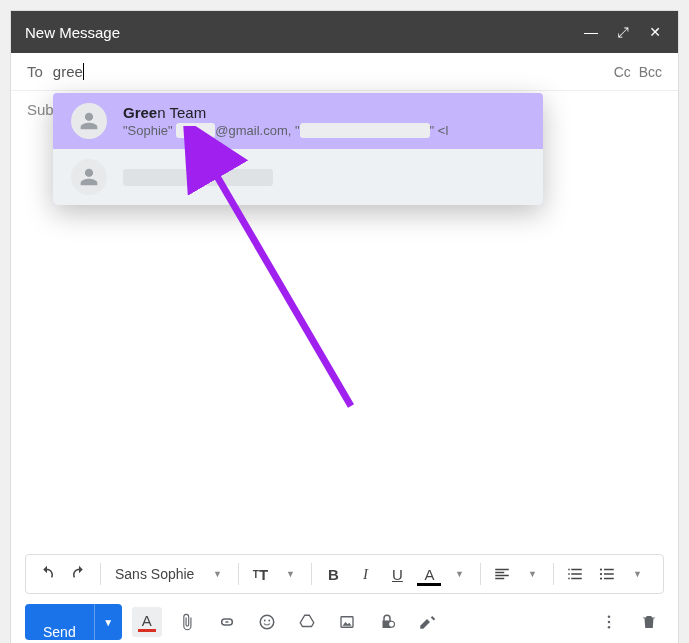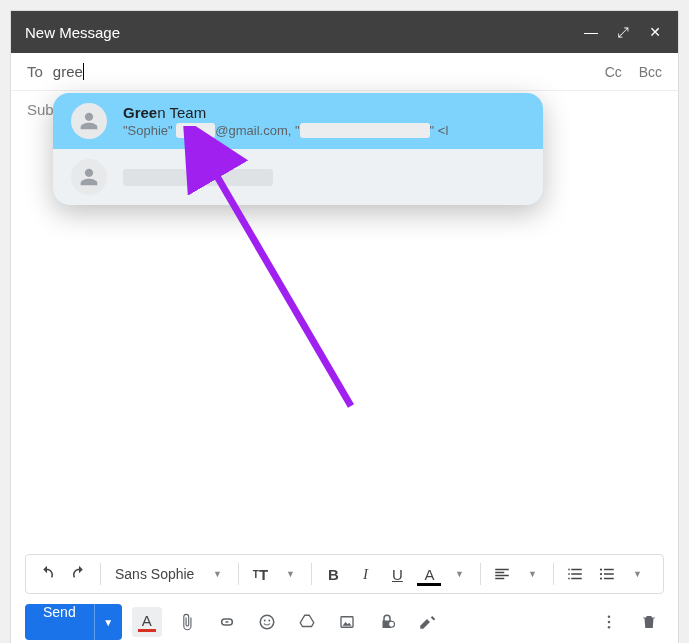--- a/index.html
+++ b/index.html
@@ -4,43 +4,43 @@
 <style>
 *{box-sizing:border-box;margin:0;padding:0;font-family:Arial,Helvetica,sans-serif}
 body{background:#f0f0f0;display:flex;justify-content:center;padding:10px}
 .window{width:689px;height:643px;background:#fff;border:1px solid #ddd;position:relative;overflow:hidden}
 .titlebar{height:42px;background:#404040;color:#fff;display:flex;align-items:center;padding:16px 14px;font-size:15px}
 .titlebar .spacer{flex:1}
 .titlebar .winicon{width:18px;display:flex;justify-content:center;margin-left:14px;cursor:pointer;font-size:14px}
 .field-row{display:flex;align-items:flex-end;padding:10px 16px;border-bottom:1px solid #eee;font-size:15px;color:#555}
 .field-row .label{margin-right:10px;color:#666}
 .ccbcc{color:#777;font-size:14px}
-.ccbcc span{margin-left:13px;cursor:pointer}
-.suggest{position:absolute;left:42px;top:82px;width:490px;background:#7dd3fc;border-radius:16px;box-shadow:0 8px 28px rgba(0,0,0,.25);overflow:hidden;z-index:5}
+.ccbcc span{margin-left:4px;cursor:pointer}
+.suggest{position:absolute;left:42px;top:82px;width:490px;background:#c4b5fd;border-radius:4px;box-shadow:0 8px 28px rgba(0,0,0,.25);overflow:hidden;z-index:5}
 .s-item{display:flex;align-items:center;padding:10px 18px;cursor:pointer}
 .s-item.alt{background:#eef1f3}
 .avatar{width:36px;height:36px;border-radius:50%;background:#e7e9eb;display:flex;align-items:center;justify-content:center;margin-right:16px}
 .avatar svg{width:20px;height:20px;fill:#9aa0a6}
 .s-text{flex:1;overflow:hidden}
 .s-name{font-size:15px;color:#202124}
 .s-name b{font-weight:700}
 .s-mail{font-size:13px;color:#5f6368;margin-top:2px;white-space:nowrap;overflow:hidden;text-overflow:ellipsis}
 .redact{display:inline-block;background:#ebedef;color:transparent;border-radius:3px;user-select:none}
 .body-area{position:absolute;top:150px;left:0;right:0;bottom:110px}
 .arrow{position:absolute;left:60px;top:115px;pointer-events:none;z-index:6}
 .toolbar{position:absolute;bottom:58px;left:14px;right:14px;height:40px;border:1px solid #ddd;border-radius:4px;display:flex;align-items:center;padding:0 6px;gap:2px;color:#444}
 .toolbar .tb{min-width:30px;height:30px;display:flex;align-items:center;justify-content:center;cursor:pointer;font-size:15px;color:#444;border-radius:3px}
 .toolbar .font{padding:0 8px;font-size:14px;white-space:nowrap}
 .toolbar .drop{font-size:9px;color:#888;margin-left:-2px}
 .toolbar .sep{width:1px;height:22px;background:#ddd;margin:0 4px}
 .tb svg{width:18px;height:18px;fill:#444}
 .underline-a{position:relative}
 .underline-a::after{content:"";position:absolute;left:3px;right:3px;bottom:3px;height:3px;background:#000}
 .bottombar{position:absolute;bottom:10px;left:14px;right:14px;height:40px;display:flex;align-items:center;gap:10px;color:#555}
-.sendbtn{height:36px;background:#1a73e8;color:#fff;border-radius:4px;display:flex;align-items:flex-start;overflow:hidden;cursor:pointer}
+.sendbtn{height:36px;background:#1a73e8;color:#fff;border-radius:4px;display:flex;align-items:flex-end;overflow:hidden;cursor:pointer}
 .sendbtn .main{padding:0 18px;font-size:14px;font-weight:500}
 .sendbtn .split{width:28px;height:100%;display:flex;align-items:center;justify-content:center;border-left:1px solid rgba(255,255,255,.3);font-size:10px}
 .bb{width:30px;height:30px;display:flex;align-items:center;justify-content:center;cursor:pointer;border-radius:3px}
 .bb svg{width:18px;height:18px;fill:#5f6368}
 .bb.t-a{background:#eceef0;position:relative}
 .bb.t-a::after{content:"";position:absolute;left:6px;right:6px;bottom:5px;height:3px;background:#d93025}
 .bb.t-a span{font-weight:500;color:#444;font-size:15px;position:relative;top:-2px}
 .bottombar .spacer{flex:1}
 .cursor{border-right:1px solid #000;animation:blink 1s infinite}
 @keyframes blink{50%{border-color:transparent}}

